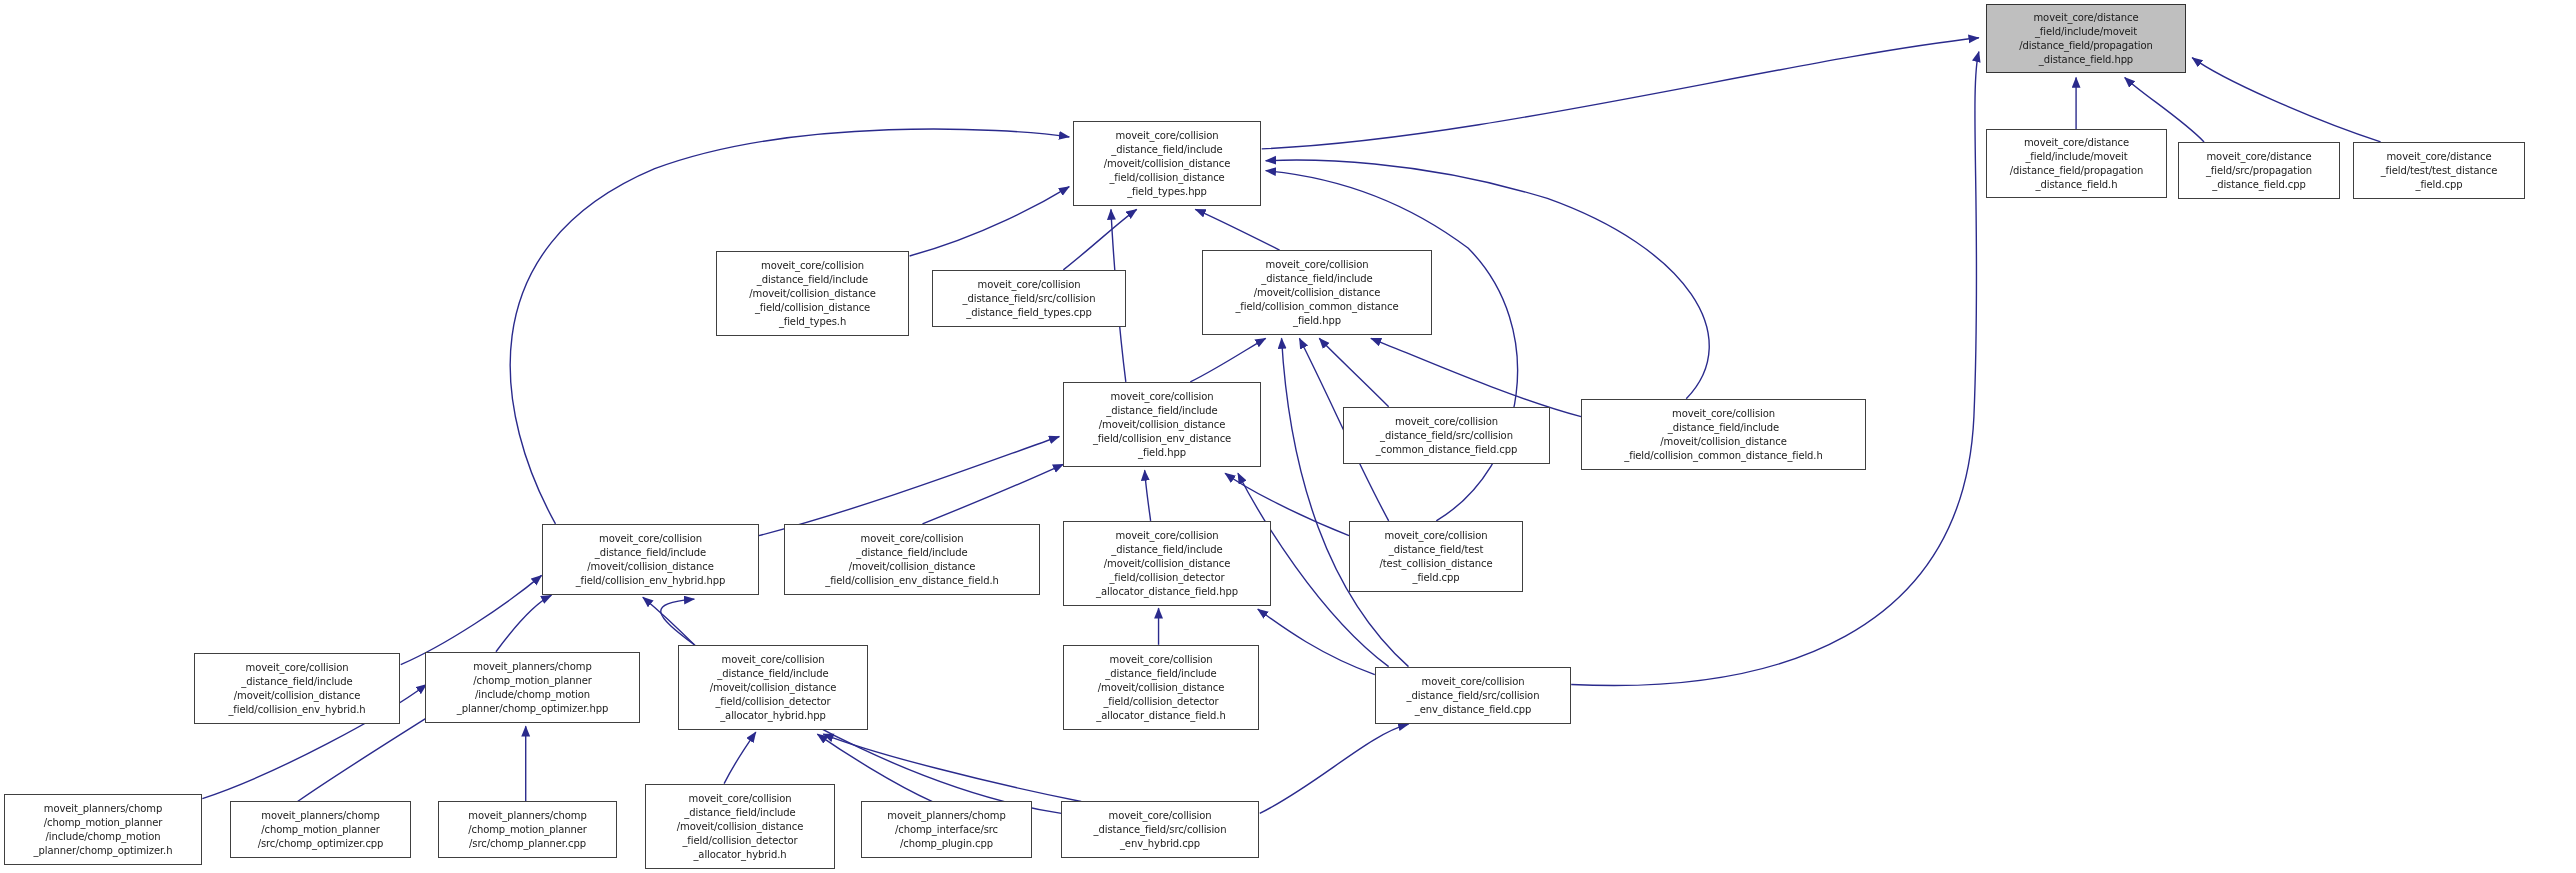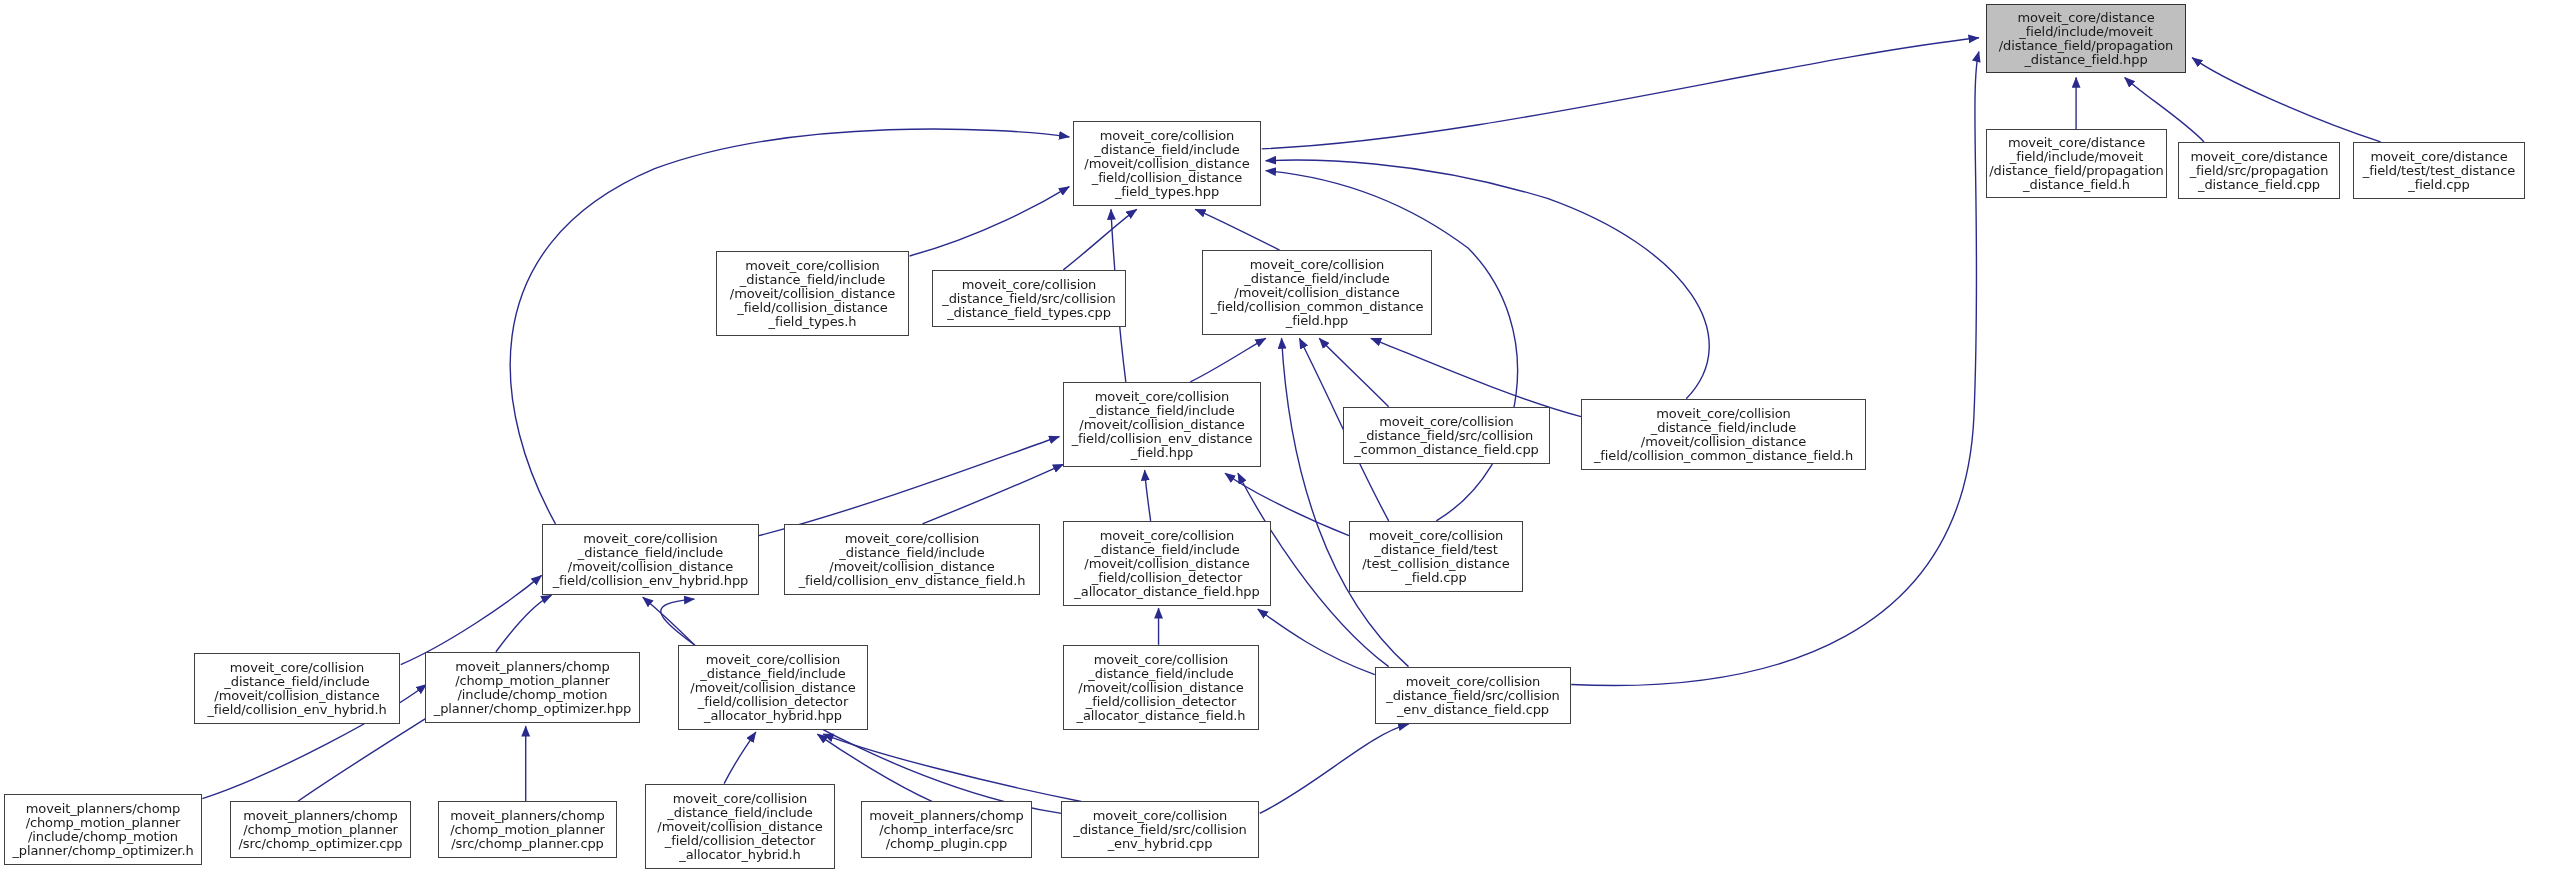--- a/index.html
+++ b/index.html
@@ -11,21 +11,21 @@
     font-family:"DejaVu Sans","Liberation Sans",sans-serif;
     overflow:hidden;
   }
   #edges{position:absolute;left:0;top:0;width:2576px;height:874px;}
   .node{
     position:absolute;
     box-sizing:border-box;
     border:1px solid #404040;
     background:#ffffff;
     color:#1a1a1a;
-    font-size:13px;
+    font-size:10px;
     line-height:14px;
     text-align:center;
     display:flex;
     align-items:center;
     justify-content:center;
     white-space:pre-line;
     letter-spacing:-0.1px;
     padding:1px 2px;
   }
   .node.highlight{background:#bfbfbf;border-color:#333;}

